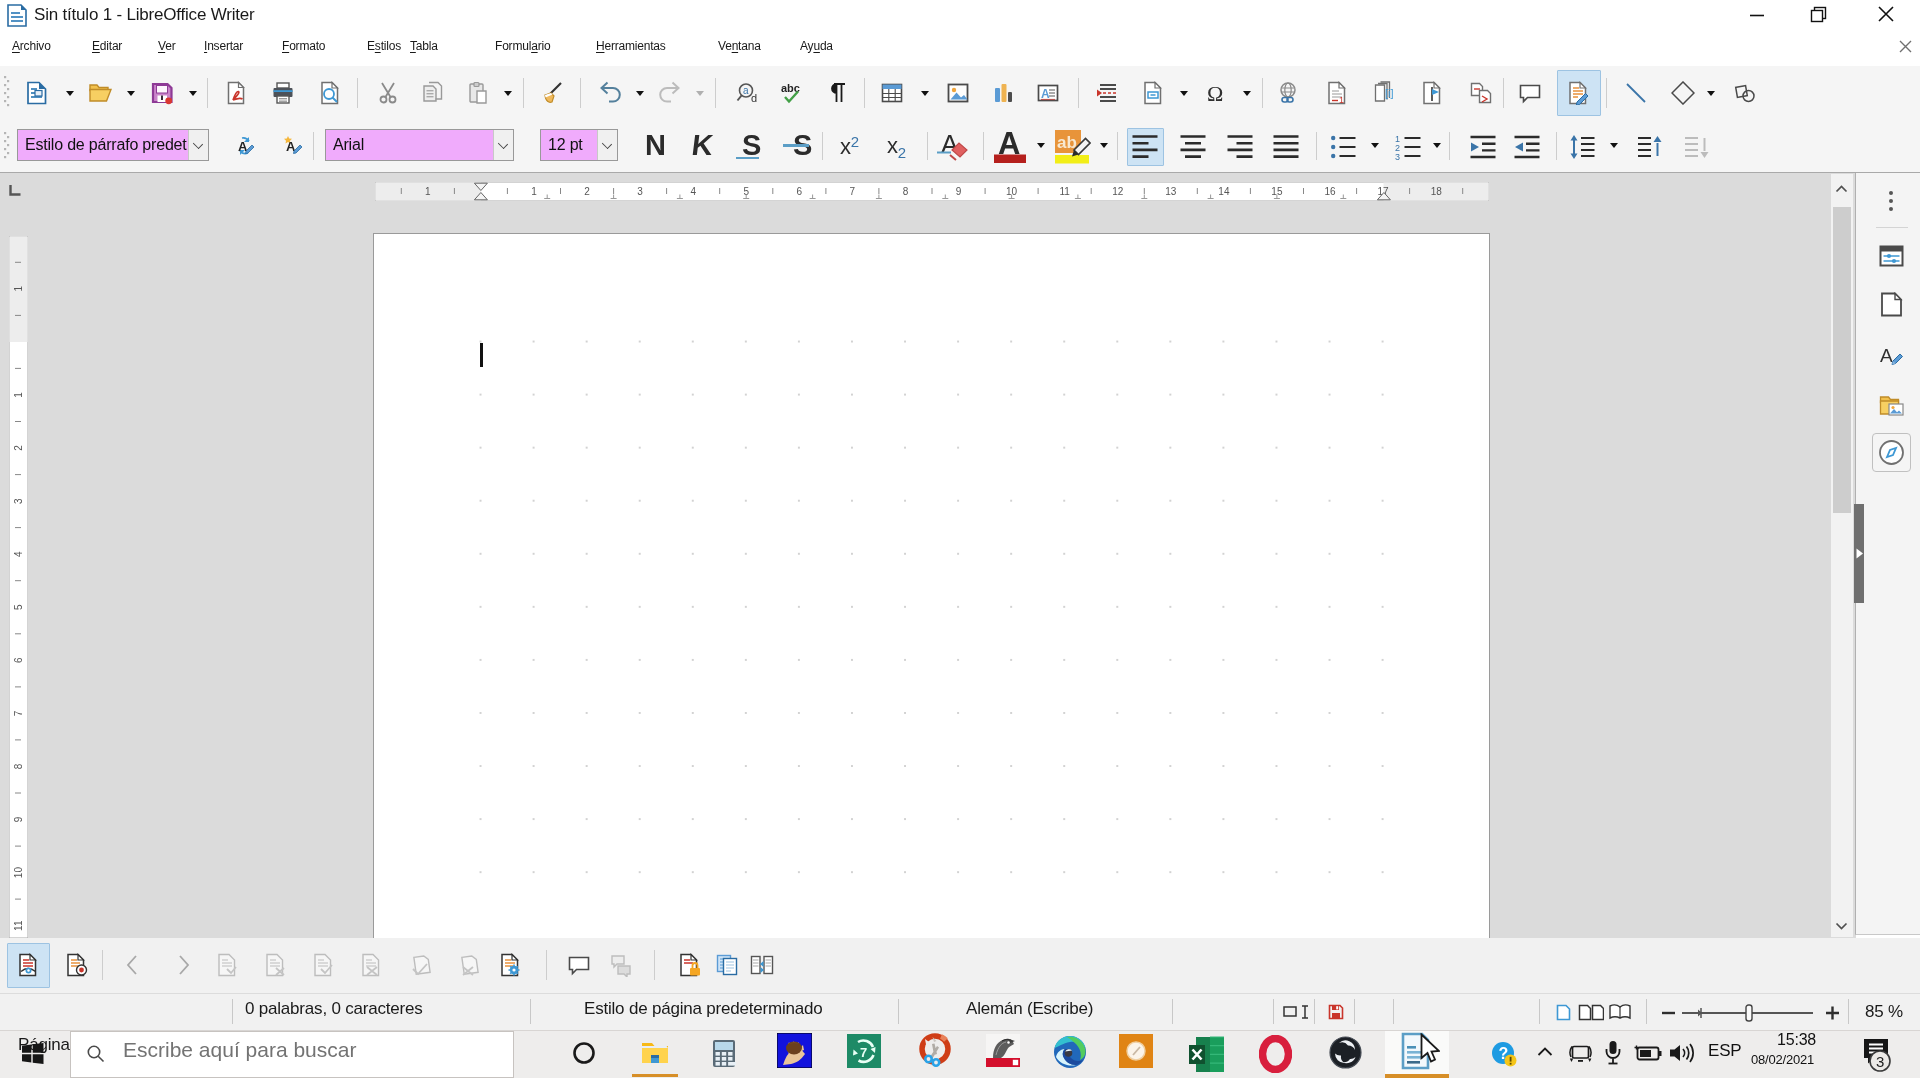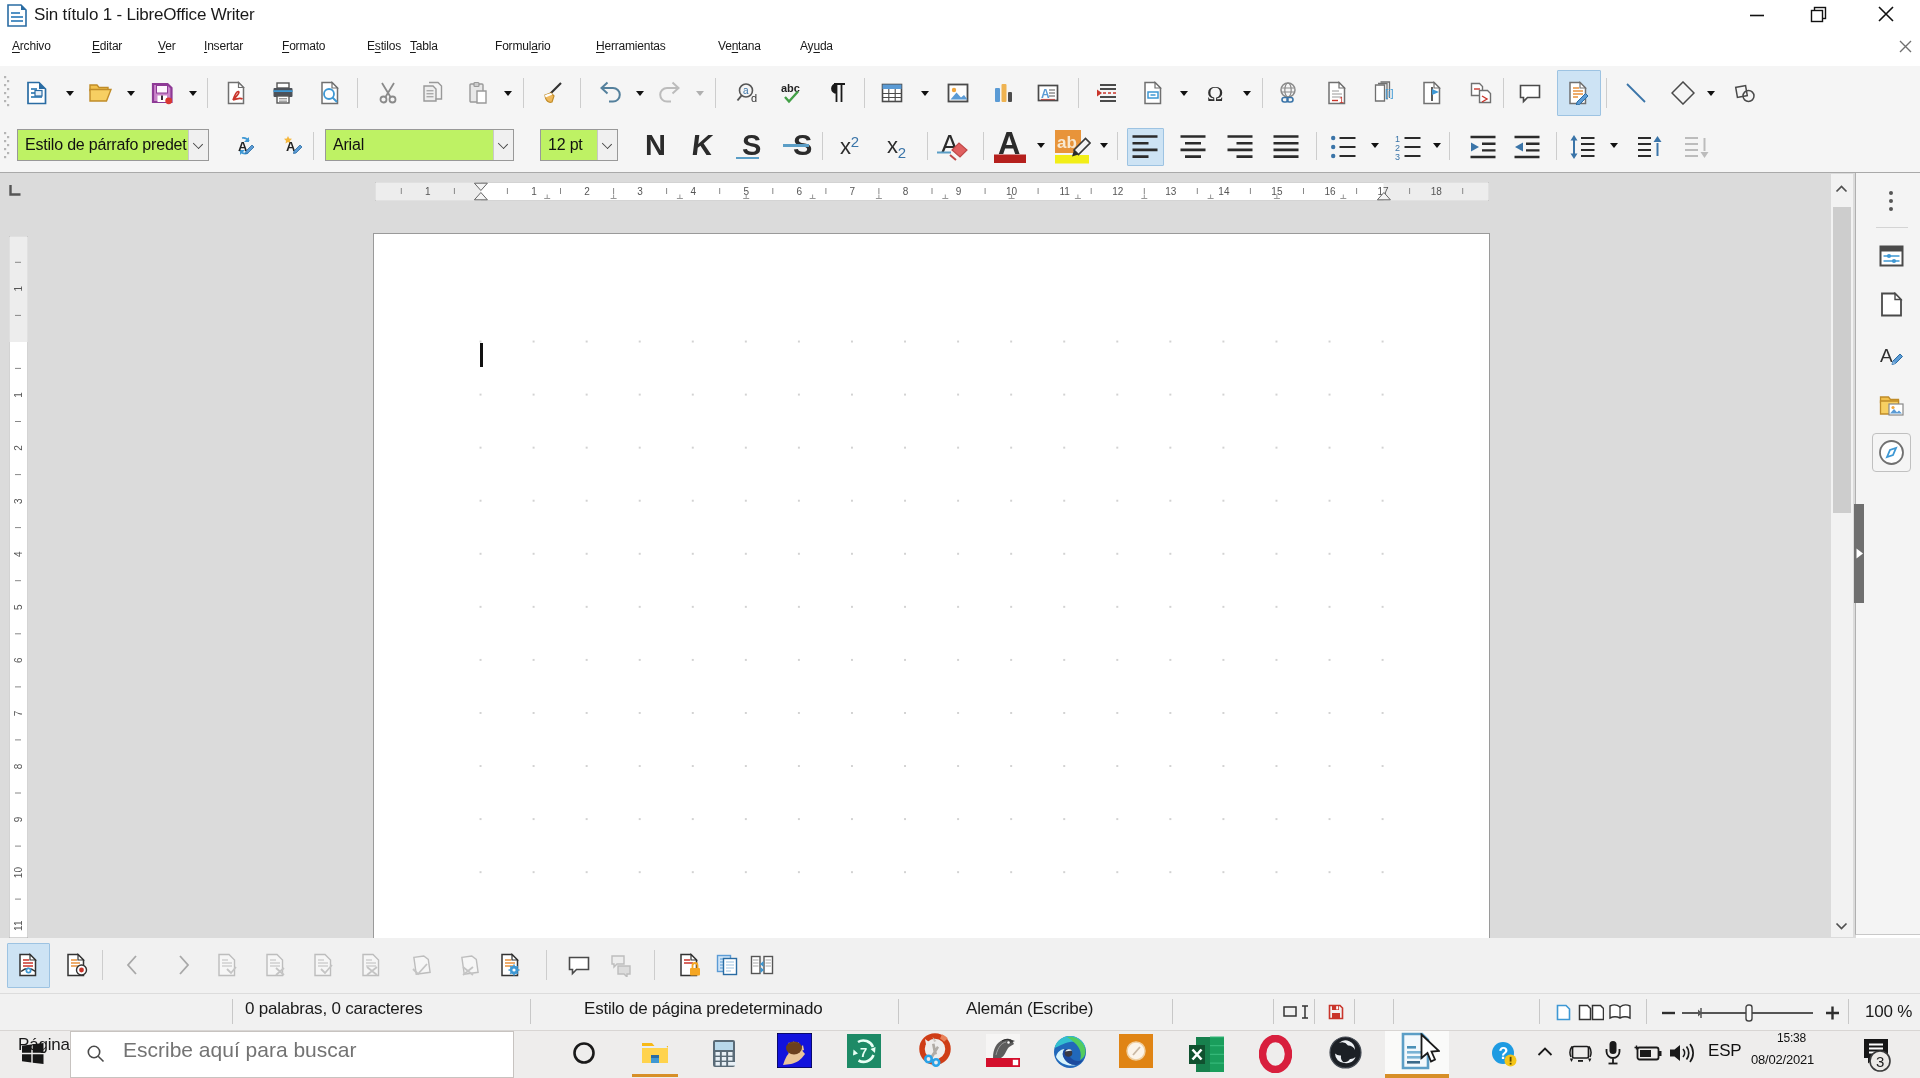--- a/index.html
+++ b/index.html
@@ -9,21 +9,21 @@
 .abs { position:absolute; }
 .t { position:absolute; font-size:17px; color:#1a1a1a; white-space:nowrap; letter-spacing:-0.2px; }
 .menuitem { position:absolute; top:39px; font-size:12px; color:#1a1a1a; letter-spacing:-0.2px; }
 .menuitem u { text-decoration:underline; text-underline-offset:2px; }
 .sep1 { position:absolute; top:78px; width:1px; height:30px; background:#cdcdcd; }
 .sep2 { position:absolute; top:132px; width:1px; height:28px; background:#cdcdcd; }
 .sep3 { position:absolute; top:950px; width:1px; height:30px; background:#cdcdcd; }
 .ssep { position:absolute; top:999px; width:1px; height:25px; background:#c8c8c8; }
 .drop { position:absolute; width:0; height:0; border-left:4.5px solid transparent; border-right:4.5px solid transparent; border-top:5px solid #111; }
 .dropg { border-top-color:#b0b0b0; }
-.combo { position:absolute; top:129px; height:32px; background:#bef264; border:1px solid #999; overflow:hidden; }
+.combo { position:absolute; top:129px; height:32px; background:#f0abfc; border:1px solid #999; overflow:hidden; }
 .combobtn { position:absolute; right:0px; top:0px; width:20px; height:30px; background:#f0f0f0; border-left:1px solid #c8c8c8; }
 .combobtn:after { content:""; position:absolute; left:5px; top:10px; width:7px; height:7px; border-right:1.5px solid #444; border-bottom:1.5px solid #444; transform:rotate(45deg) scale(1,0.8); }
 .combotext { position:absolute; left:7px; top:6px; font-size:16px; color:#111; letter-spacing:-0.2px; }
 .selbox { position:absolute; background:#cde3f4; border:1px solid #9dc3e2; border-radius:1px; }
 </style>
 </head>
 <body>
 <div id="app">
 
 
@@ -654,21 +654,21 @@
 <div class="ssep" style="left:530px"></div>
 <div class="ssep" style="left:898px"></div>
 <div class="ssep" style="left:1172px"></div>
 <div class="ssep" style="left:1273px"></div>
 <div class="ssep" style="left:1314px"></div>
 <div class="ssep" style="left:1354px"></div>
 <div class="ssep" style="left:1393px"></div>
 <div class="ssep" style="left:1539px"></div>
 <div class="ssep" style="left:1646px"></div>
 <div class="ssep" style="left:1848px"></div>
-<div class="t" style="left:1865px;top:1002px;">100 %</div>
+<div class="t" style="left:1865px;top:1002px;">85 %</div>
 
 <svg class="abs" style="left:1283px;top:1003px" width="30" height="18" viewBox="0 0 30 18">
       <rect x="1" y="4" width="12" height="9" fill="none" stroke="#333" stroke-width="1.5"></rect>
       <path d="M19 3 h6 M22 3 v12 M19 15 h6" stroke="#333" stroke-width="1.5" fill="none"></path>
     </svg>
 <svg class="abs" style="left:1328px;top:1004px" width="16" height="16" viewBox="0 0 16 16">
       <path d="M1.5 1.5 h10.5 l2.5 2.5 v10.5 h-13 z" fill="none" stroke="#c9352b" stroke-width="1.6"></path>
       <rect x="4" y="1.5" width="7" height="4.5" fill="#c9352b"></rect>
       <rect x="8.2" y="2.2" width="2" height="3.2" fill="#fff"></rect>
       <rect x="4" y="9" width="8" height="5.5" fill="#c9352b"></rect>
@@ -845,21 +845,21 @@
         <rect x="3.5" y="4.5" width="21" height="12" rx="2" fill="none" stroke="#1a1a1a" stroke-width="1.8"></rect>
         <rect x="25" y="8" width="2.5" height="5" fill="#1a1a1a"></rect>
         <rect x="6" y="7" width="11" height="7" fill="#1a1a1a"></rect>
         <path d="M2.5 2.5 v4 M.5 4.5 h4" stroke="#1a1a1a" stroke-width="1.4"></path>
       </svg>
 <svg class="abs" style="left:1668px;top:1041px" width="26" height="24" viewBox="0 0 26 24">
         <path d="M2 8.5 h4.5 L12 4 v16 L6.5 15.5 H2 z" fill="#1a1a1a"></path>
         <path d="M15 8 a6 6 0 0 1 0 8 M18.5 5.5 a10.5 10.5 0 0 1 0 13 M22 3 a14.5 14.5 0 0 1 0 18" fill="none" stroke="#1a1a1a" stroke-width="1.7"></path>
       </svg>
 <div class="t" style="left:1708px;top:1041px;font-size:17px;color:#111">ESP</div>
-<div class="t" style="left:1777px;top:1031px;font-size:12px;color:#111;">15:38</div>
+<div class="t" style="left:1777px;top:1031px;font-size:16px;color:#111;">15:38</div>
 <div class="t" style="left:1751px;top:1052px;font-size:13px;color:#111;">08/02/2021</div>
 <svg class="abs" style="left:1863px;top:1038px" width="32" height="36" viewBox="0 0 32 36">
         <path d="M1 1 h24 v19 h-14 l-6 5.5 v-5.5 h-4 z" fill="#161616"></path>
         <path d="M6 6.5 h14 M6 10.5 h14 M6 14.5 h8" stroke="#fff" stroke-width="2"></path>
         <circle cx="17" cy="23" r="10" fill="#eceae7" stroke="#3a3a3a" stroke-width="1.6"></circle>
         <text x="13" y="28.5" font-size="15" fill="#222" font-family="Liberation Sans">3</text>
       </svg>
 
 </path></div>
 

